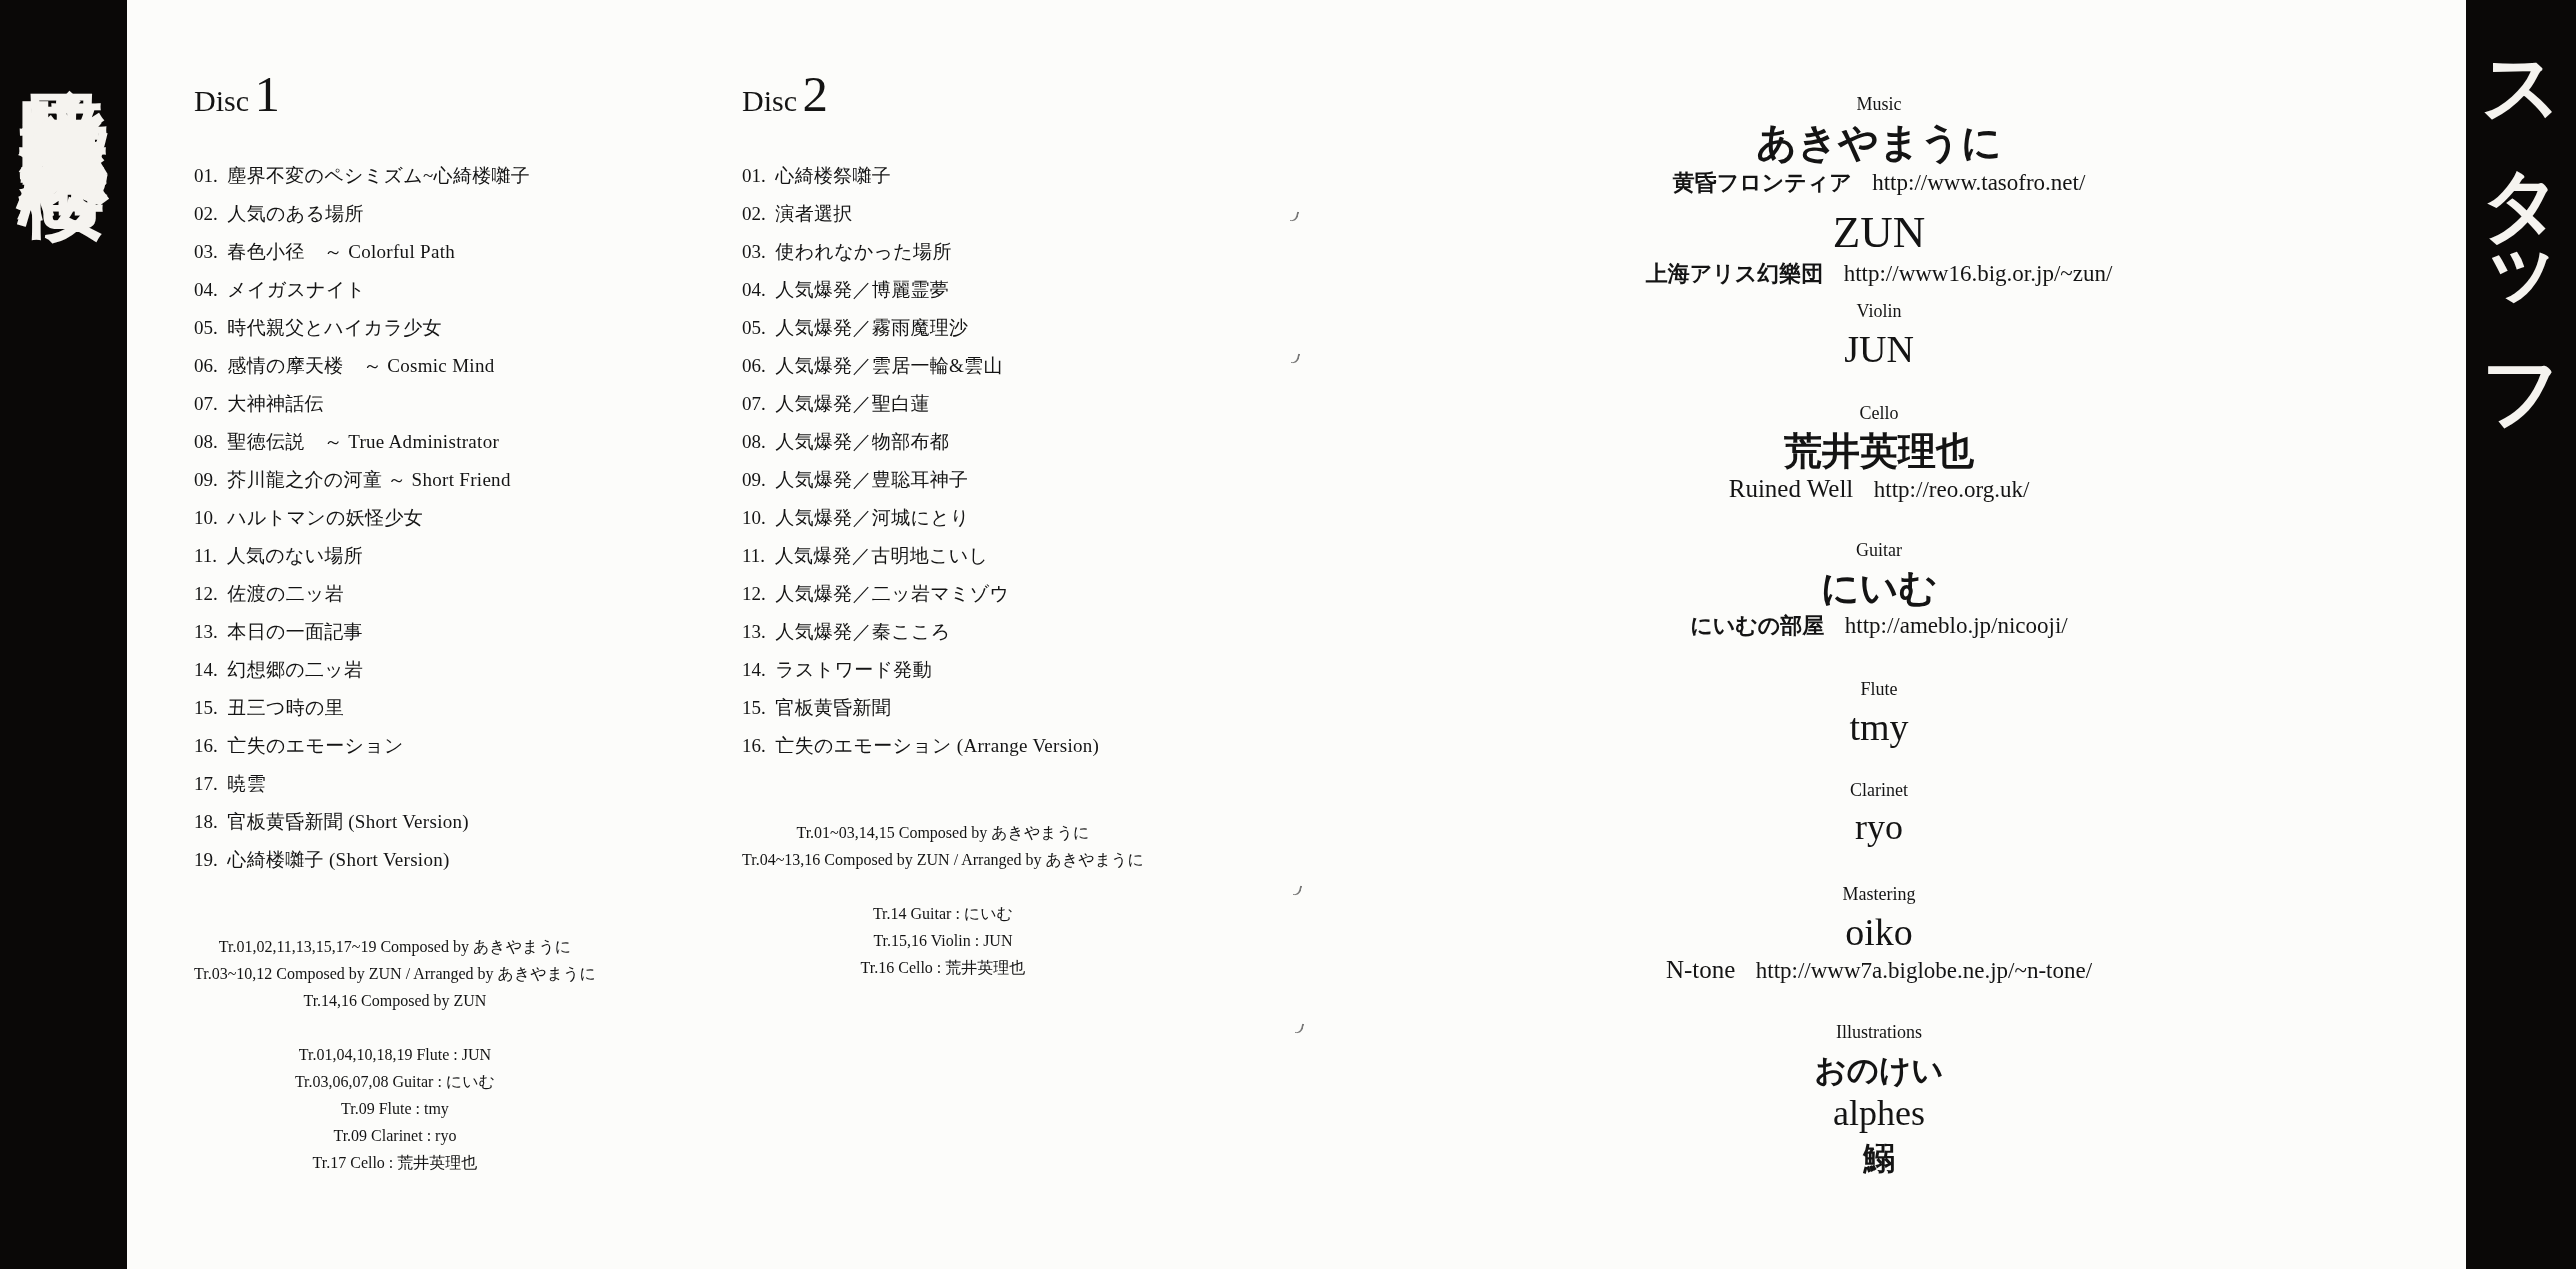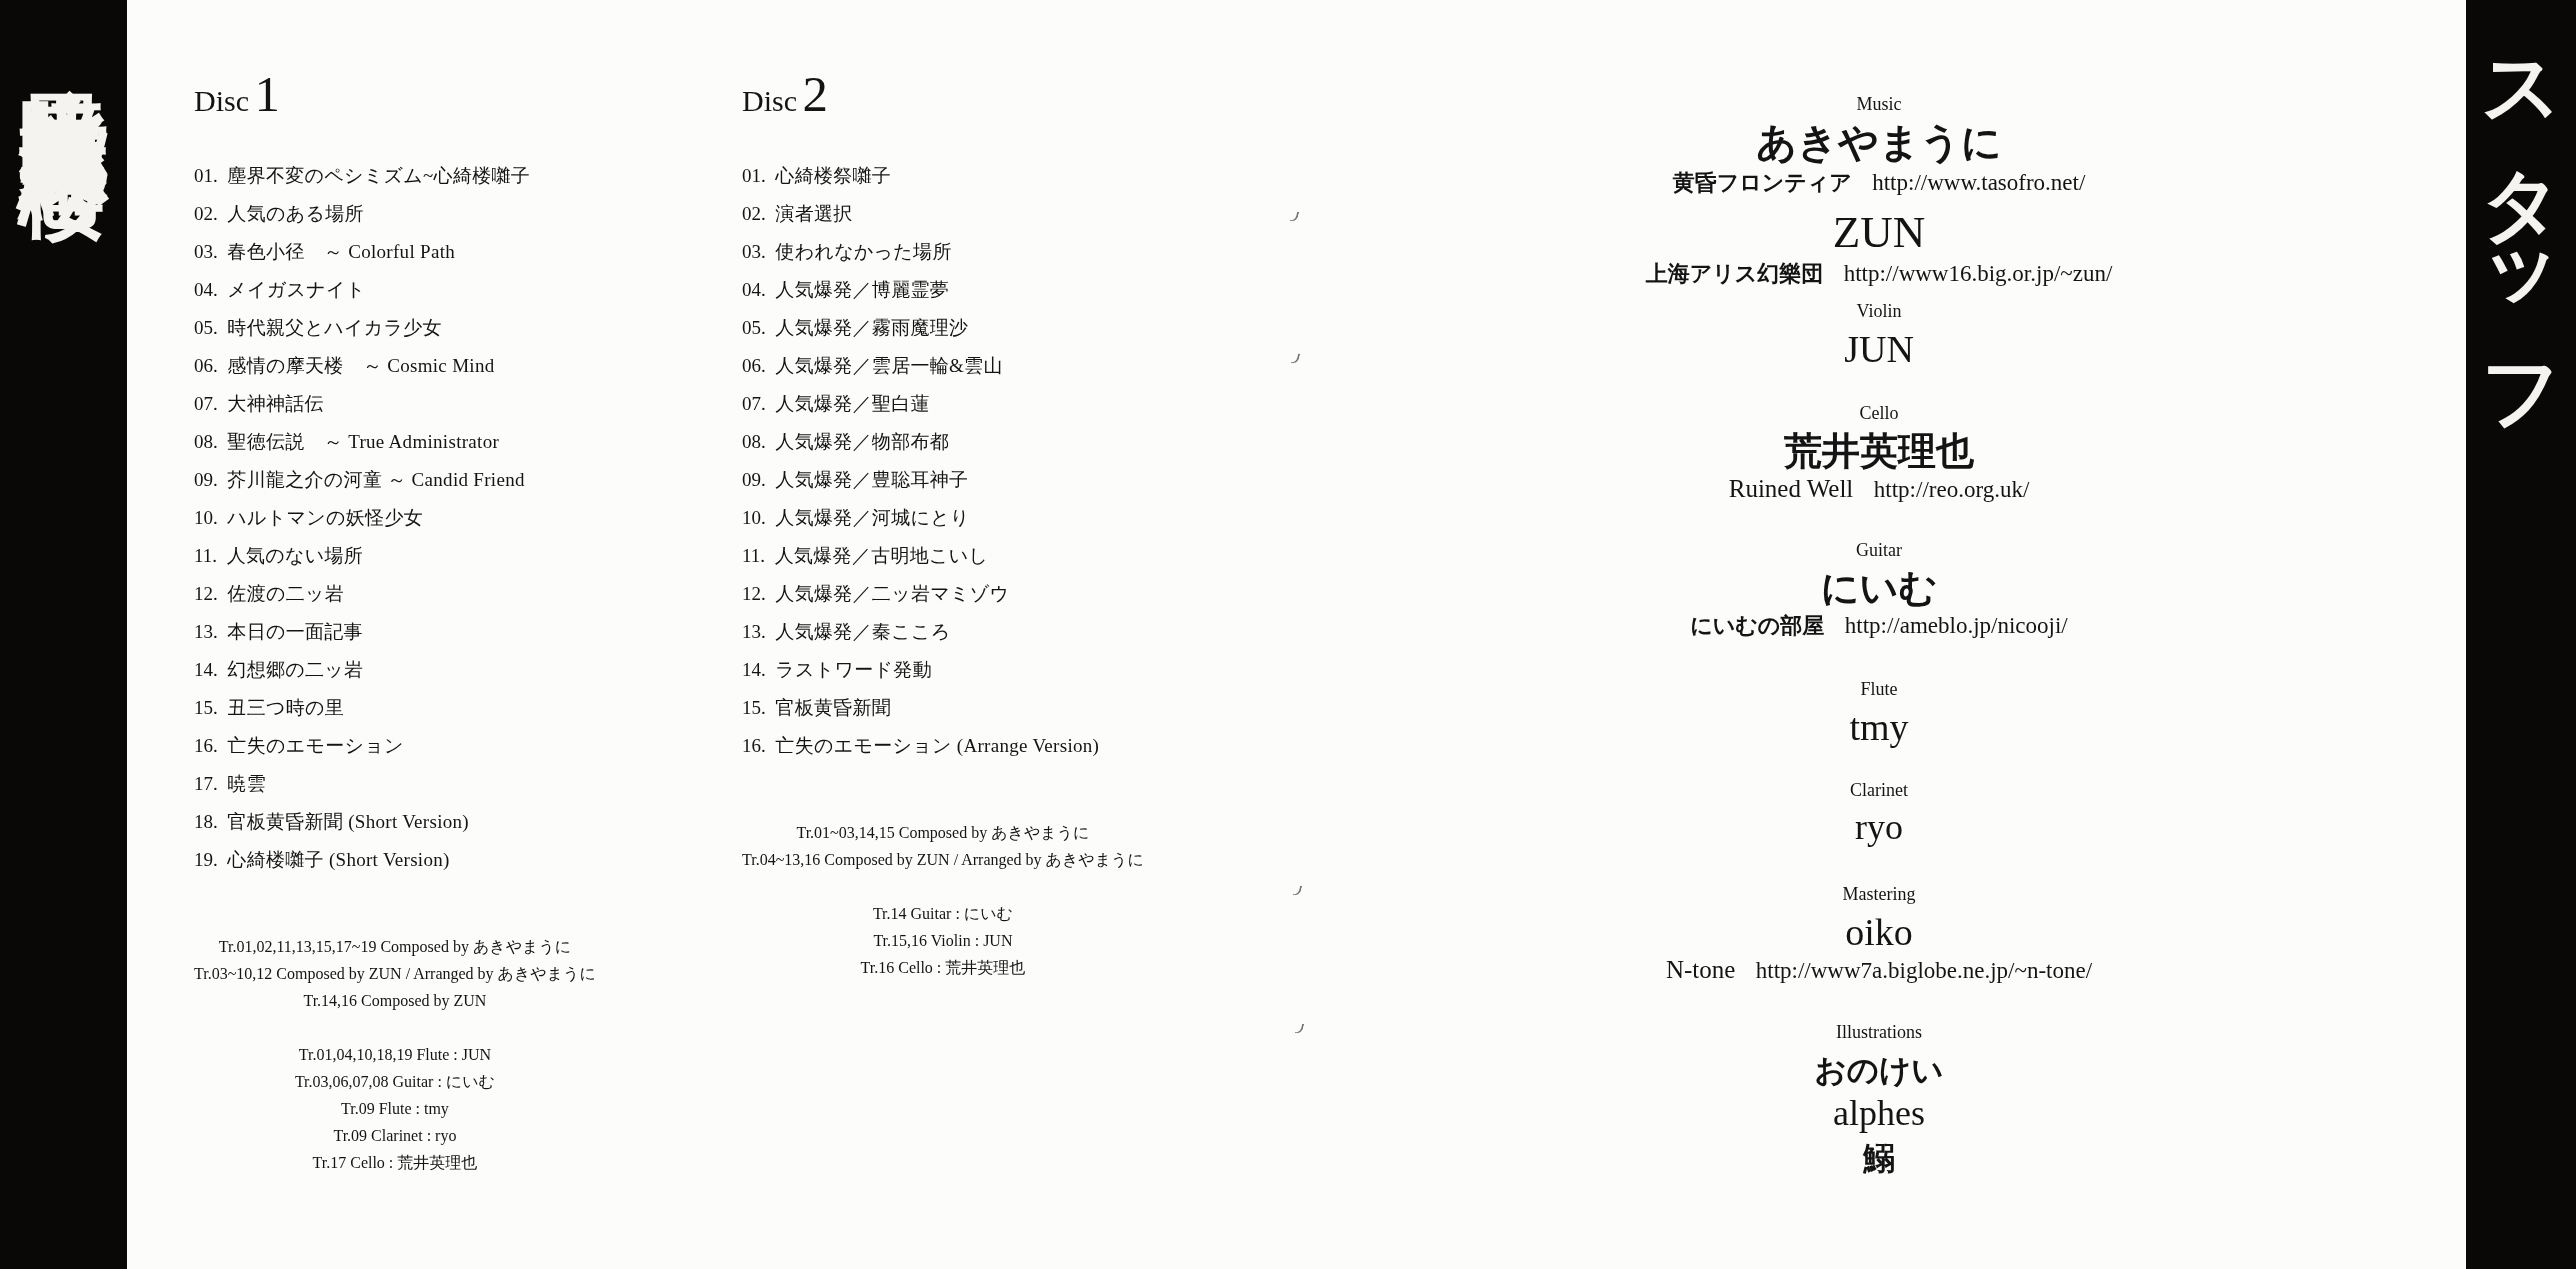--- a/index.html
+++ b/index.html
@@ -128,21 +128,21 @@
 
       <li class="track">
         <span class="tno">07.</span><span class="ttitle">大神神話伝</span>
       </li>
 
       <li class="track">
         <span class="tno">08.</span><span class="ttitle">聖徳伝説　～ True Administrator</span>
       </li>
 
       <li class="track">
-        <span class="tno">09.</span><span class="ttitle">芥川龍之介の河童 ～ Candid Friend</span>
+        <span class="tno">09.</span><span class="ttitle">芥川龍之介の河童 ～ Short Friend</span>
       </li>
 
       <li class="track">
         <span class="tno">10.</span><span class="ttitle">ハルトマンの妖怪少女</span>
       </li>
 
       <li class="track">
         <span class="tno">11.</span><span class="ttitle">人気のない場所</span>
       </li>
 

